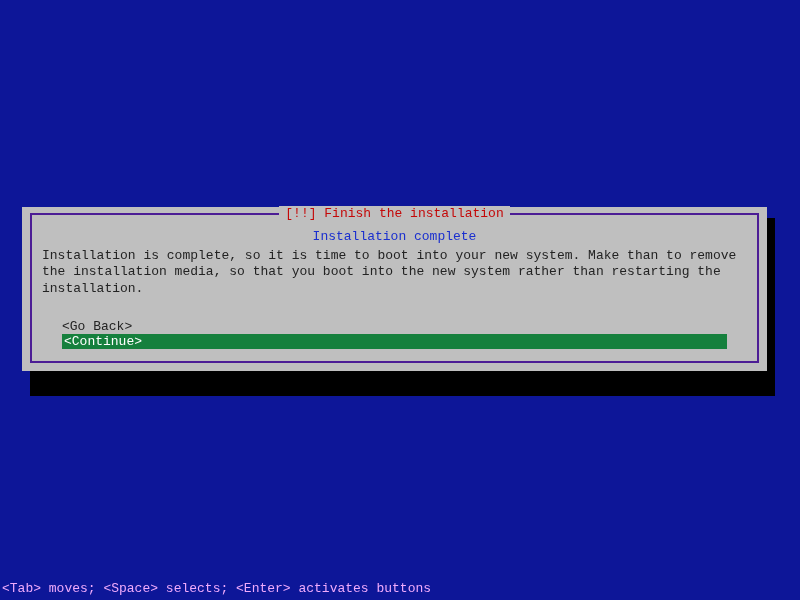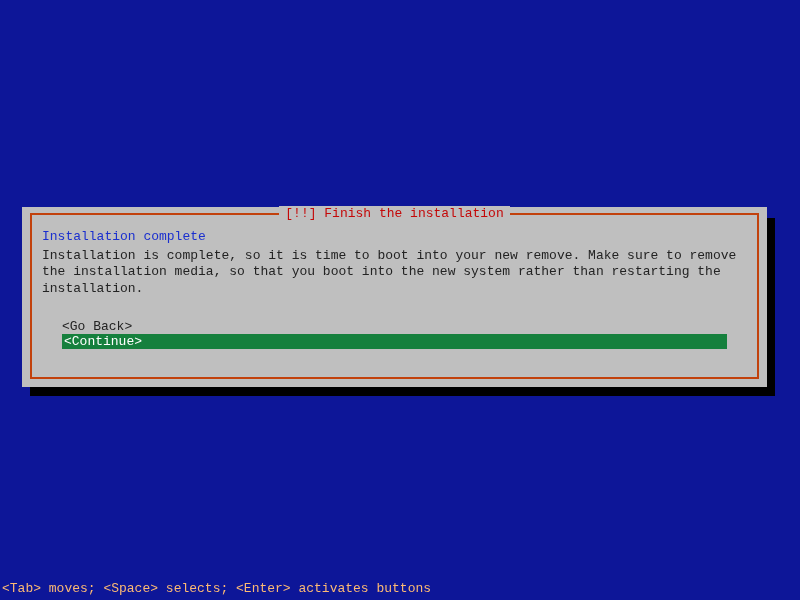--- a/index.html
+++ b/index.html
@@ -22,39 +22,39 @@
   }
   .dialog {
     position: absolute;
     left: 22px;
     top: 207px;
     width: 745px;
     background: #bfbfbf;
     padding: 6px 8px 8px 8px;
   }
   .box {
-    border: 2px solid #c2410c;
-    padding: 8px 10px 28px 10px;
+    border: 2px solid #4c1d95;
+    padding: 8px 10px 12px 10px;
     position: relative;
   }
   .title-wrap {
     position: absolute;
     top: -9px;
     left: 0;
     width: 100%;
     text-align: center;
   }
   .title {
     background: #bfbfbf;
     color: #c40808;
     padding: 0 6px;
     display: inline-block;
   }
   .subtitle {
-    text-align: left;
+    text-align: center;
     color: #1a2fcf;
     margin-top: 6px;
     margin-bottom: 4px;
   }
   .body-text {
     color: #232323;
     line-height: 1.25;
     white-space: pre-wrap;
   }
   .button-row {
@@ -69,37 +69,37 @@
   }
   .btn-continue {
     background: #15803d;
     color: #fff;
     padding: 0 2px;
   }
   .hint {
     position: absolute;
     left: 0;
     bottom: 4px;
-    color: #fdba74;
+    color: #f0abfc;
     font-size: 13px;
     padding-left: 2px;
   }
 </style>
 </head>
 <body>
 
 <div class="shadow"></div>
 
 <div class="dialog">
   <div class="box">
     <div class="title-wrap">
       <span class="title">[!!] Finish the installation</span>
     </div>
     <div class="subtitle">Installation complete</div>
-    <div class="body-text">Installation is complete, so it is time to boot into your new remove. Make sure to remove the installation media, so that you boot into the new system rather than restarting the installation.</div>
+    <div class="body-text">Installation is complete, so it is time to boot into your new system. Make than to remove the installation media, so that you boot into the new system rather than restarting the installation.</div>
     <div class="button-row">
       <span class="btn-goback">&lt;Go Back&gt;</span>
       <span class="btn-continue">&lt;Continue&gt;</span>
     </div>
   </div>
 </div>
 
 <div class="hint">&lt;Tab&gt; moves; &lt;Space&gt; selects; &lt;Enter&gt; activates buttons</div>
 
 </body></html>

